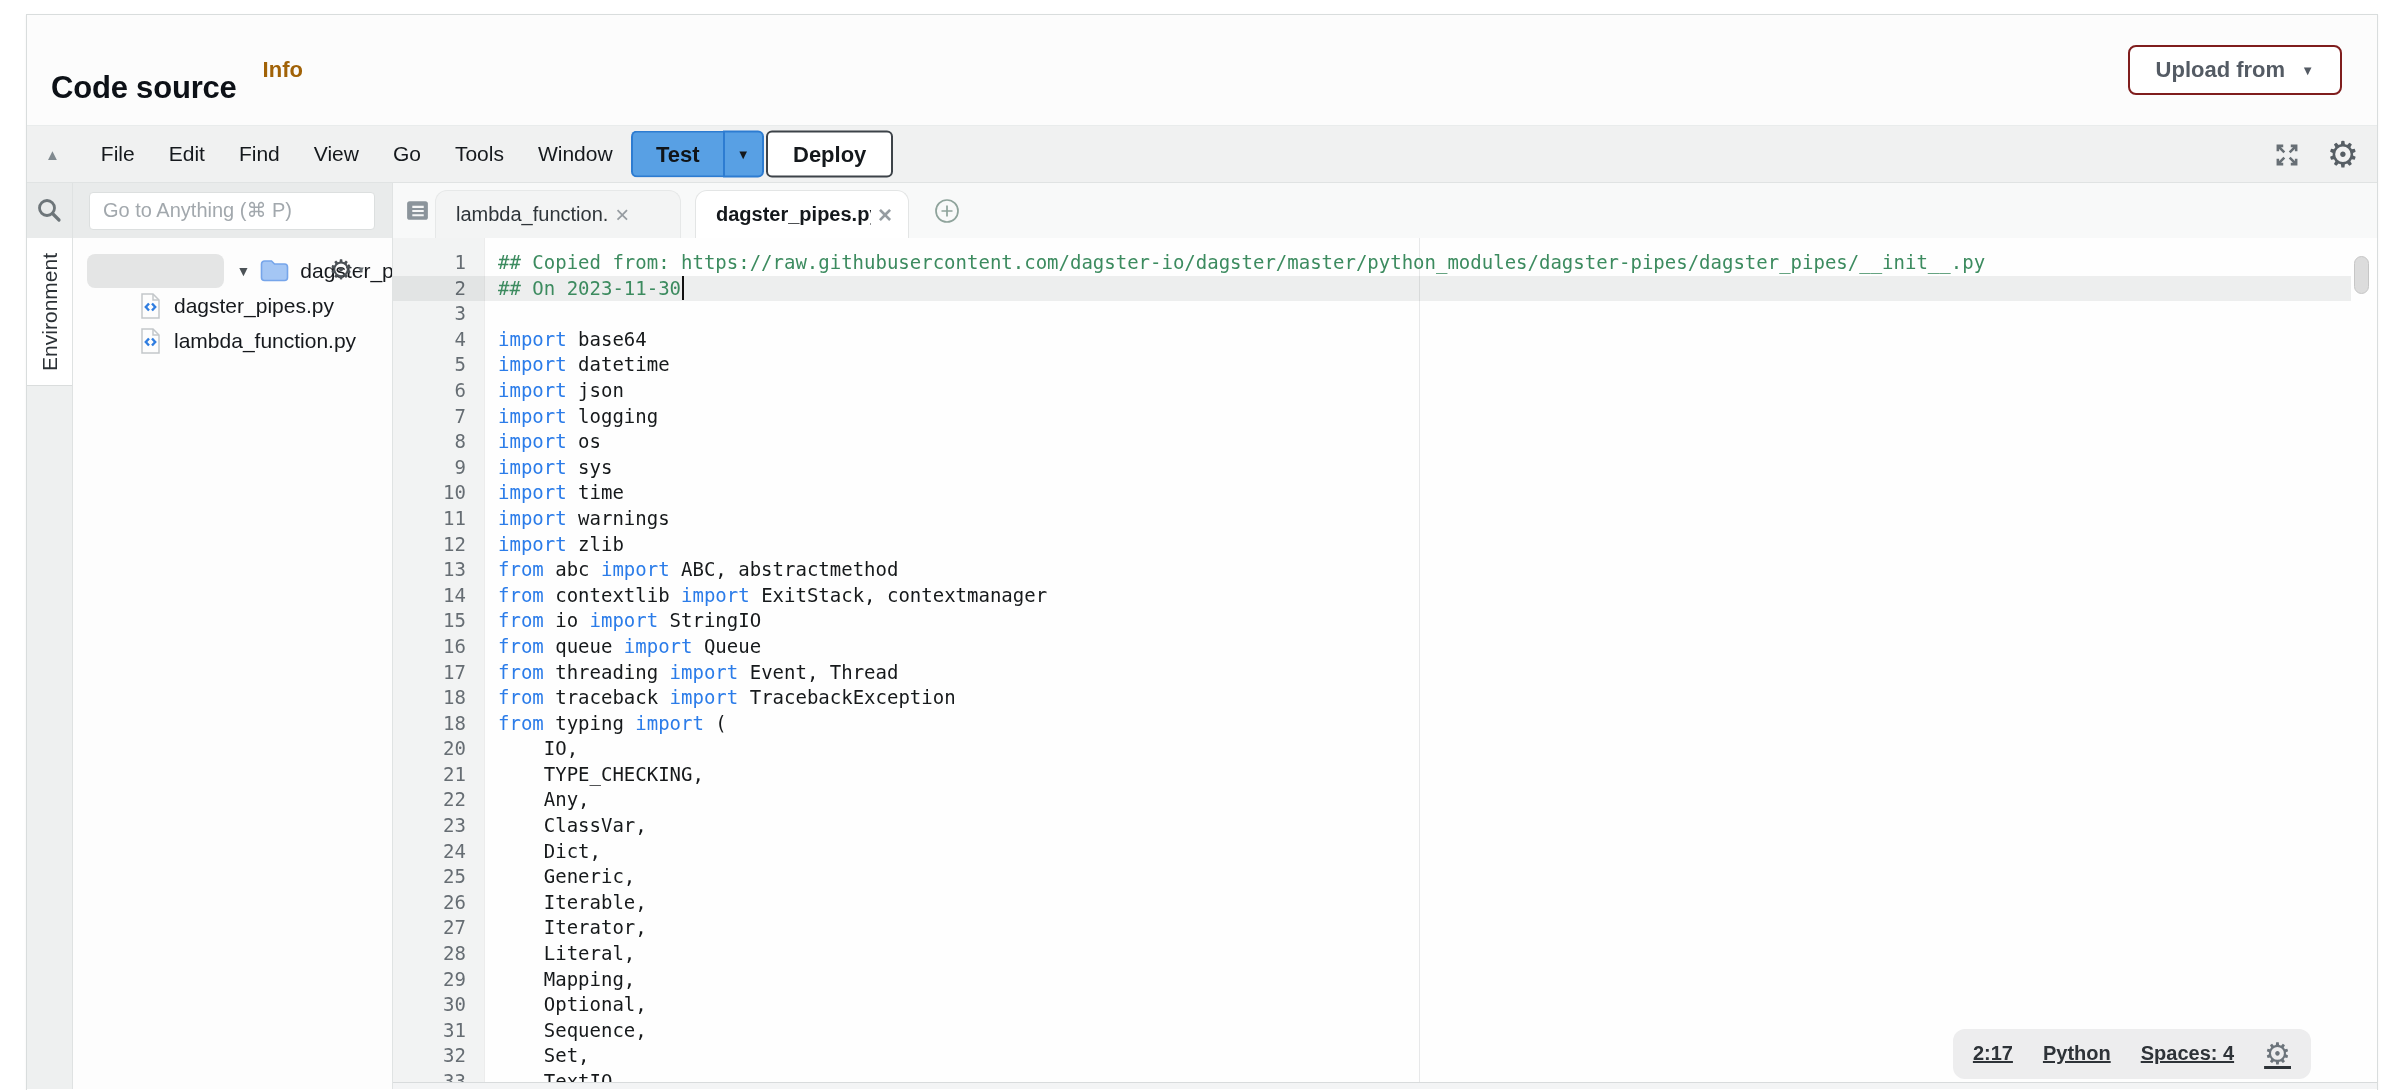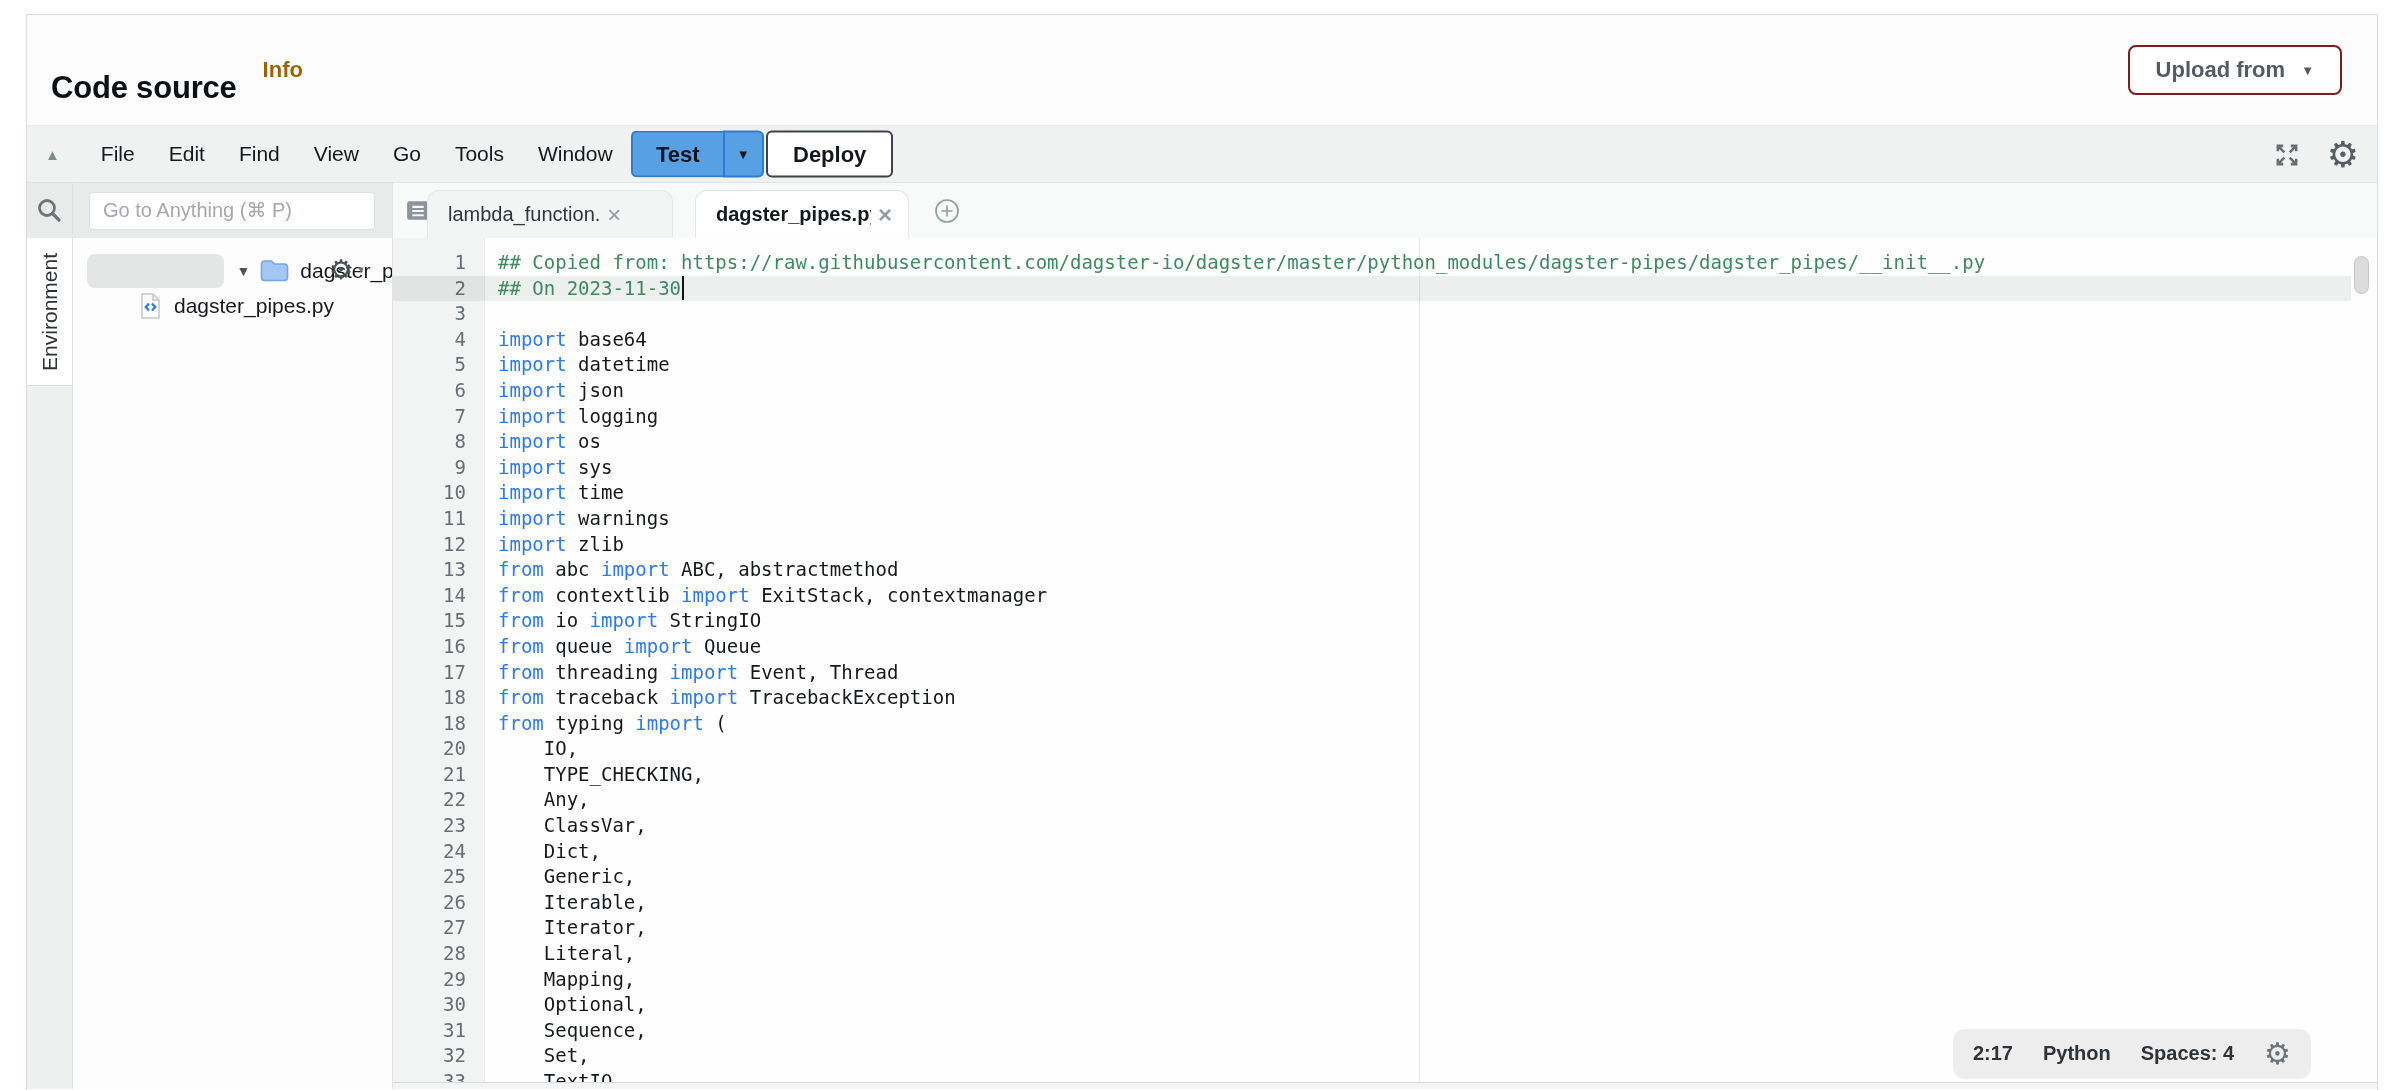--- a/index.html
+++ b/index.html
@@ -72,21 +72,21 @@
 
   .editorcol { flex:1; display:flex; flex-direction:column; background:#fff; min-width:0; }
 
   
   .tabbar { height:55px; background:#f8f9f9; position:relative; flex:none; }
   .tablist { position:absolute; left:11px; top:14px; }
   .tab { position:absolute; top:7px; height:48px; border-radius:12px 12px 0 0;
     display:flex; align-items:center; font-size:20px; padding:0 16px 0 20px; }
   .tab .tlabel { overflow:hidden; white-space:nowrap; }
   .tab .close { margin-left:7px; color:#969ca1; font-size:24px; line-height:1; }
-  .tab-inactive { left:34px; width:246px; background:#f3f4f4; border:1px solid #e6e8e8; border-bottom:none; color:#2f353a;text-align:right; }
+  .tab-inactive { left:42px; width:246px; background:#f3f4f4; border:1px solid #e6e8e8; border-bottom:none; color:#2f353a;text-align:right; }
   .tab-inactive .tlabel { max-width:178px; }
   .tab-active { left:302px; width:214px; background:#fff; border:1px solid #e3e5e5; border-bottom:none;
     font-weight:700; color:#14181c; z-index:2; }
   .plus { position:absolute; left:540px; top:14px; }
 
   
   .editor { flex:1; position:relative; overflow:hidden; background:#fefefe;
     font-family:"DejaVu Sans Mono","Liberation Mono",monospace; font-size:19px; line-height:25.6px; }
   .gutter { position:absolute; left:0; top:0; bottom:7px; width:92px; background:#f2f3f3;
     border-right:1px solid #ececec; padding-top:12px; z-index:2; }
@@ -97,21 +97,21 @@
   .code { position:absolute; left:93px; top:12px; right:0; white-space:pre; z-index:4; }
   .cline { height:25.6px; padding-left:12px; color:#16191b; }
   .k { color:#2b7ce9; }
   .c { color:#3c8b5f; }
   .cursor { display:inline-block; width:2px; height:24px; background:#111; vertical-align:-5px; margin-left:1px; }
   .vscroll { position:absolute; right:8px; top:18px; width:15px; height:38px; border-radius:8px;
     background:#dcdcdc; border:1px solid #c6c6c6; z-index:6; }
   .statusbar { position:absolute; right:66px; bottom:10px; height:50px; background:#ededee;
     border-radius:12px; display:flex; align-items:center; gap:30px; padding:0 20px;
     font-family:"Liberation Sans","DejaVu Sans",sans-serif; font-size:20px; font-weight:700;
-    color:#2e3338; z-index:7; }
+    color:#2e3338; z-index:7;text-decoration:underline; }
   .statusbar .gear { font-size:30px; color:#6c747b; }
   .bottomband { position:absolute; left:0; right:0; bottom:0; height:7px; background:#f3f4f5;
     border-top:1px solid #d8dbdc; z-index:5; }
 
   svg { display:block; }
 </style>
 </head>
 <body>
 
 <div class="card">
@@ -203,20 +203,31 @@
         <div class="trow">
           <span class="file-ic">
             <svg width="23" height="28" viewBox="0 0 23 28">
               <path d="M3 2 h11 l6 6 v18 h-17 z" fill="#fdfdfd" stroke="#c3c7ca" stroke-width="1.5"></path>
               <path d="M14 2 v6 h6" fill="none" stroke="#c3c7ca" stroke-width="1.5"></path>
               <path d="M10 11.5 L6.8 15 L10 18.5" fill="none" stroke="#2f7de0" stroke-width="2.4"></path>
               <path d="M13 11.5 L16.2 15 L13 18.5" fill="none" stroke="#2f7de0" stroke-width="2.4"></path>
             </svg>
           </span>
           <span class="file-lb">dagster_pipes.py</span>
+        </div>
+        <div class="trow">
+          <span class="file-ic">
+            <svg width="23" height="28" viewBox="0 0 23 28">
+              <path d="M3 2 h11 l6 6 v18 h-17 z" fill="#fdfdfd" stroke="#c3c7ca" stroke-width="1.5"></path>
+              <path d="M14 2 v6 h6" fill="none" stroke="#c3c7ca" stroke-width="1.5"></path>
+              <path d="M10 11.5 L6.8 15 L10 18.5" fill="none" stroke="#2f7de0" stroke-width="2.4"></path>
+              <path d="M13 11.5 L16.2 15 L13 18.5" fill="none" stroke="#2f7de0" stroke-width="2.4"></path>
+            </svg>
+          </span>
+          <span class="file-lb">lambda_function.py</span>
         </div>
       </div>
     </div>
 
     <div class="editorcol">
       <div class="tabbar">
         <span class="tablist">
           <svg width="27" height="27" viewBox="0 0 26 26">
             <rect x="3" y="4" width="20" height="18" rx="2.5" fill="#8b949b"></rect>
             <path d="M8 9.5 h11 M8 13.5 h11 M8 17.5 h11" stroke="#f6f7f7" stroke-width="2"></path>

